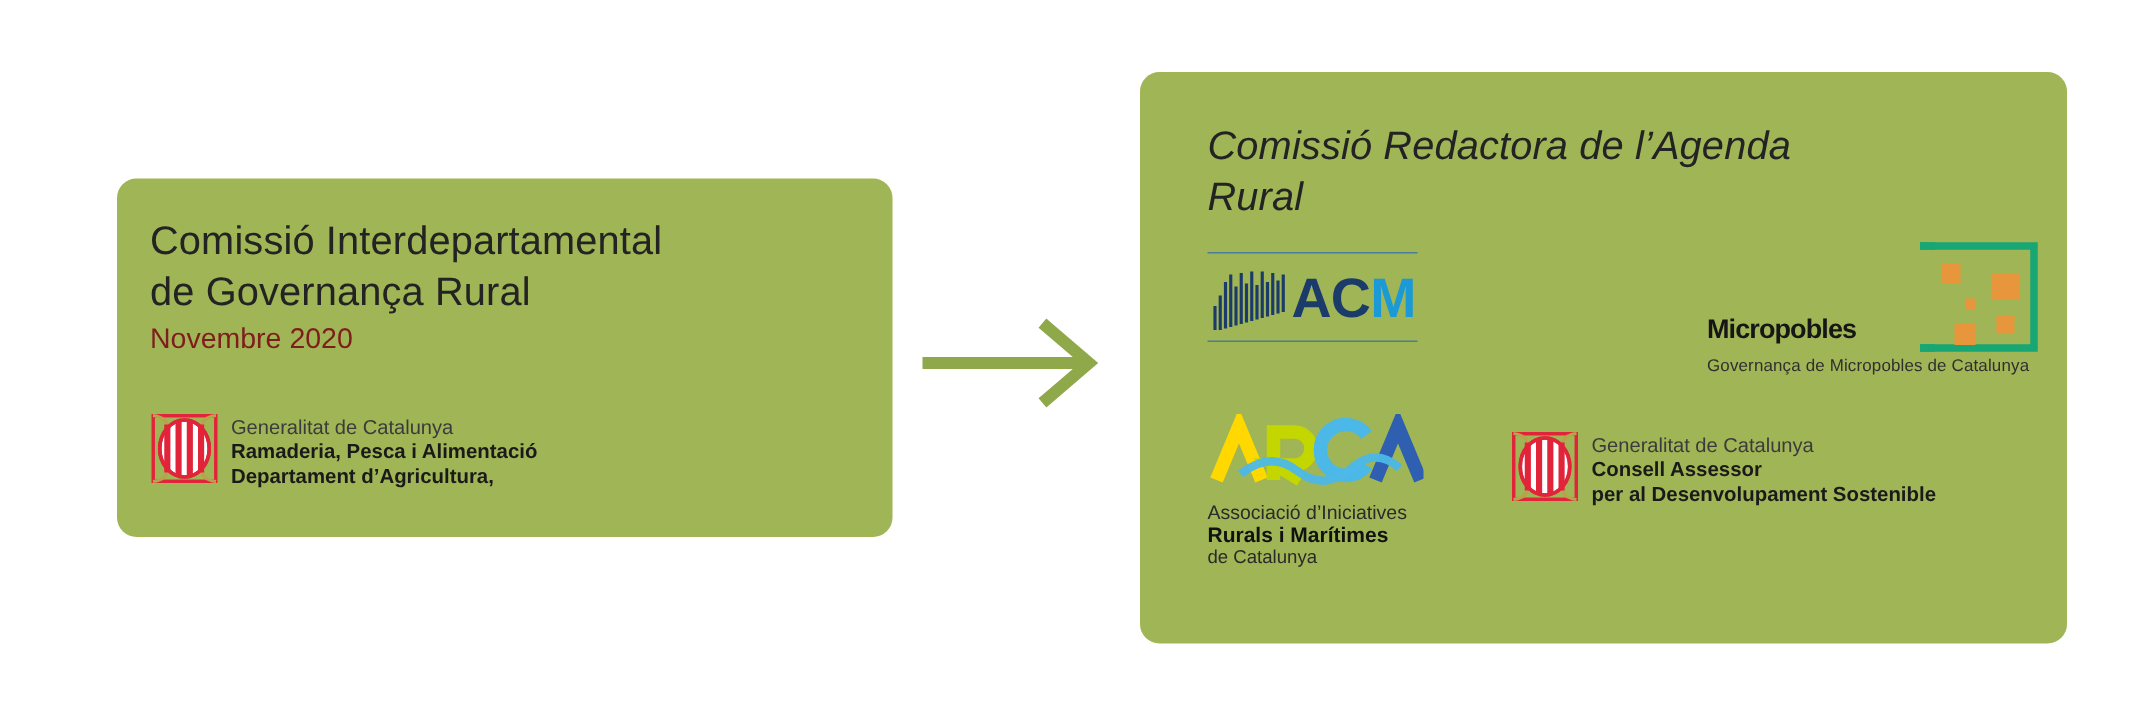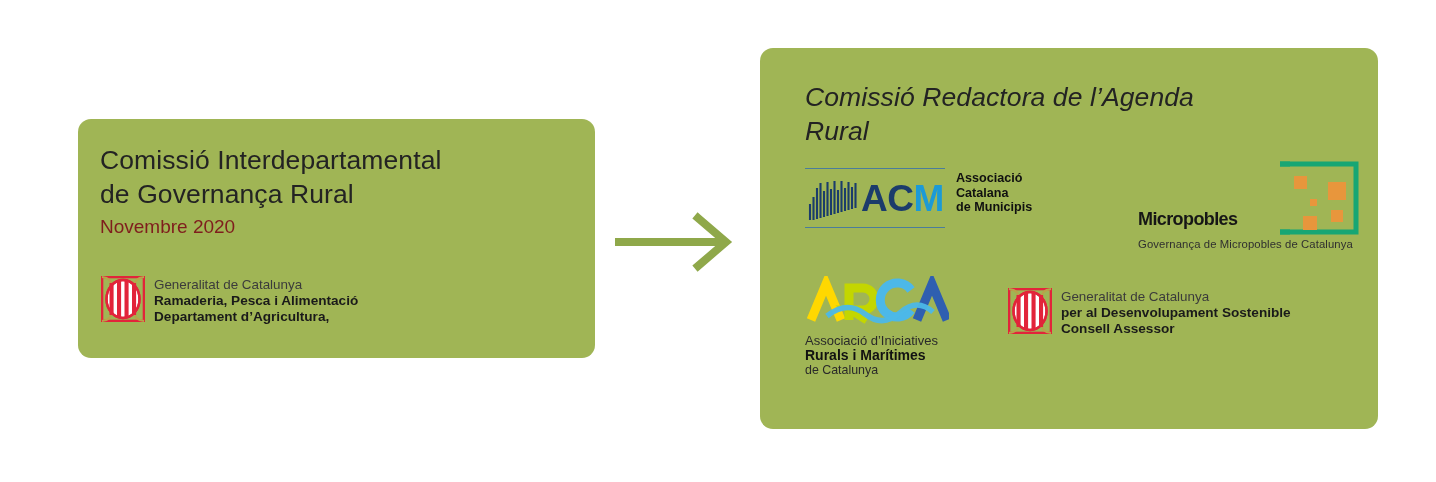--- a/index.html
+++ b/index.html
@@ -215,25 +215,20 @@
           <line x1="38" y1="36" x2="38" y2="13"></line>
           <line x1="41.5" y1="35" x2="41.5" y2="7"></line>
           <line x1="45" y1="34" x2="45" y2="12"></line>
           <line x1="48.5" y1="33" x2="48.5" y2="8"></line>
         </g>
       </svg>
       <span class="acm-word">
         <span class="acm-a">A</span><span class="acm-c">C</span><span class="acm-m">M</span>
       </span>
     </span>
-    <span class="acm-sub">
-      <span style="display:block">Associació</span>
-      <span style="display:block">Catalana</span>
-      <span style="display:block">de Municipis</span>
-    </span>
   </div>
 
   <div class="logo" id="logo-micro">
     <div class="micro-row">
       <svg width="230" height="76" viewBox="0 0 230 76" style="position:absolute;left:0;top:0" xmlns="http://www.w3.org/2000/svg">
         <path d="M142 4 h76 v68 h-76" fill="none" stroke="#17a674" stroke-width="5"></path>
         <path d="M142 4 h10 M142 72 h10" stroke="#17a674" stroke-width="5"></path>
         <g fill="#e8963c">
           <rect x="156" y="16" width="13" height="13"></rect>
           <rect x="190" y="22" width="18" height="18"></rect>
@@ -274,17 +269,17 @@
           <rect x="8.5" y="7" width="4.1" height="32"></rect>
           <rect x="16.0" y="5" width="4.1" height="36"></rect>
           <rect x="23.5" y="5" width="4.1" height="36"></rect>
           <rect x="31.0" y="7" width="4.1" height="32"></rect>
         </g>
         <ellipse cx="22" cy="23" rx="16.5" ry="19" fill="none" stroke="#e2243a" stroke-width="2.4"></ellipse>
       </svg>
     </span>
     <span class="logo-txt">
       <span class="gen-line1">Generalitat de Catalunya</span>
+      <span class="gen-b">Consell Assessor</span>
       <span class="gen-b">per al Desenvolupament Sostenible</span>
-      <span class="gen-b">Consell Assessor</span>
     </span>
   </div>
 </div>
 
 </body></html>

